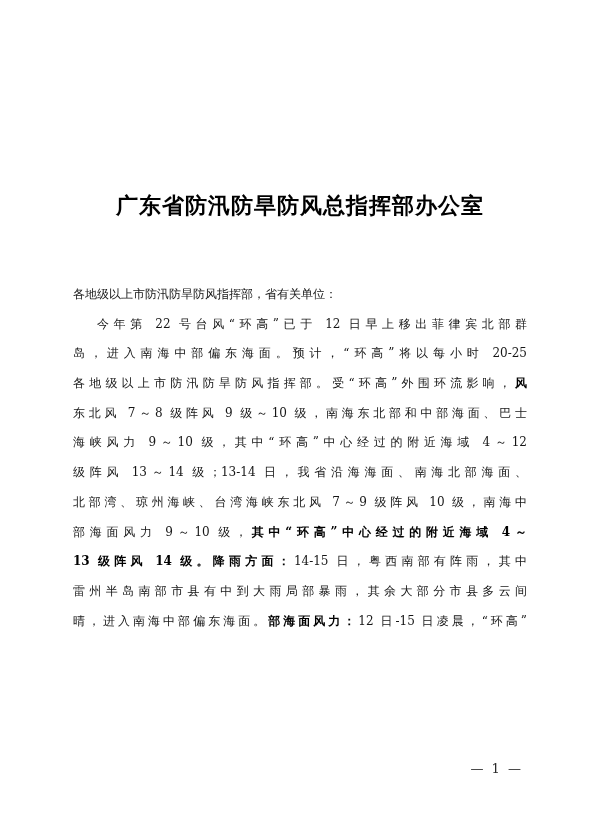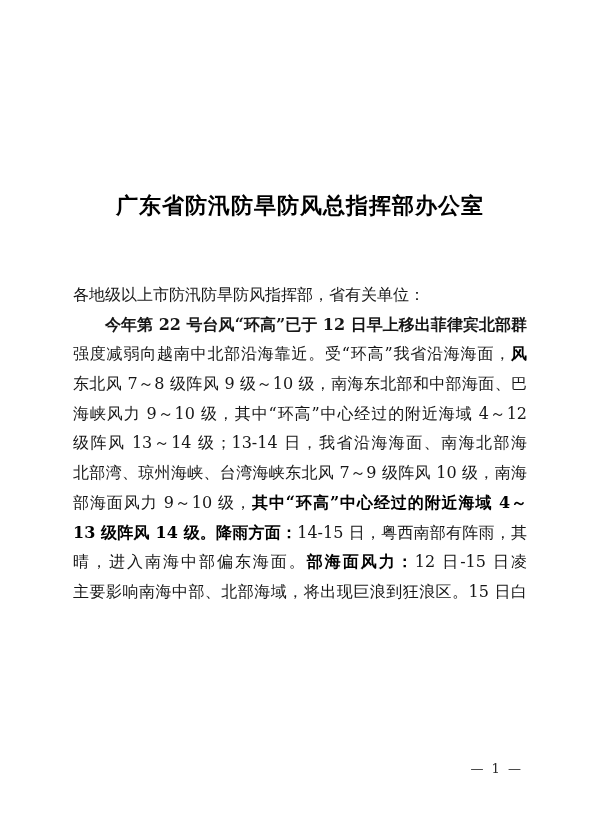--- a/index.html
+++ b/index.html
@@ -26,37 +26,36 @@
     font-size: 22px;
     line-height: 33px;
     color: #000000;
     letter-spacing: 1px;
   }
   .doc-body {
     position: absolute;
     top: 280px;
     left: 73px;
     width: 454px;
-    font-size: 16px;
+    font-size: 12px;
     color: #161616;
   }
   .body-line {
     line-height: 29.7px;
     height: 29.7px;
     text-align: justify;
     text-align-last: justify;
     overflow: hidden;
   }
   .body-line.no-justify {
     text-align: left;
     text-align-last: left;
   }
   .body-line.indent {
     text-indent: 2em;
-    font-weight: bold;
   }
   .run-bold {
     font-weight: bold;
     color: #000000;
   }
   .page-number {
     position: absolute;
     top: 760px;
     right: 77px;
     font-size: 13px;
@@ -71,26 +70,27 @@
 
 <div class="page">
 
   <div class="doc-title">
     <div>广东省防汛防旱防风总指挥部办公室</div>
   </div>
 
   <div class="doc-body" id="doc-body">
       <div class="body-line no-justify"><span class="run-regular">各地级以上市防汛防旱防风指挥部，省有关单位：</span></div>
       <div class="body-line indent"><span class="run-regular">今年第 22 号台风“环高”已于 12 日早上移出菲律宾北部群</span></div>
-      <div class="body-line"><span class="run-regular">强度减弱向越南中北部沿海靠近。受“环高”我省沿海海面，</span><span class="run-bold">风</span></div>
+      <div class="body-line"><span class="run-regular">岛，进入南海中部偏东海面。预计，“环高”将以每小时 20-25</span></div>
+      <div class="body-line"><span class="run-regular">各地级以上市防汛防旱防风指挥部。受“环高”外围环流影响，</span><span class="run-bold">风</span></div>
       <div class="body-line"><span class="run-regular">东北风 7～8 级阵风 9 级～10 级，南海东北部和中部海面、巴士</span></div>
       <div class="body-line"><span class="run-regular">海峡风力 9～10 级，其中“环高”中心经过的附近海域 4～12</span></div>
       <div class="body-line"><span class="run-regular">级阵风 13～14 级；13-14 日，我省沿海海面、南海北部海面、</span></div>
       <div class="body-line"><span class="run-regular">北部湾、琼州海峡、台湾海峡东北风 7～9 级阵风 10 级，南海中</span></div>
       <div class="body-line"><span class="run-regular">部海面风力 9～10 级，</span><span class="run-bold">其中“环高”中心经过的附近海域 4～</span></div>
       <div class="body-line"><span class="run-bold">13 级阵风 14 级。降雨方面：</span><span class="run-regular">14-15 日，粤西南部有阵雨，其中</span></div>
+      <div class="body-line"><span class="run-regular">雷州半岛南部市县有中到大雨局部暴雨，其余大部分市县多云间</span></div>
       <div class="body-line"><span class="run-regular">晴，进入南海中部偏东海面。</span><span class="run-bold">部海面风力：</span><span class="run-regular">12 日-15 日凌晨，“环高”</span></div>
-      <div class="body-line"><span class="run-regular">主要影响南海中部、北部海域，将出现巨浪到狂浪区。15 日白</span></div>
     </div>
 
   <div class="page-number">— 1 —</div>
 
 </div>
 
 </body></html>

